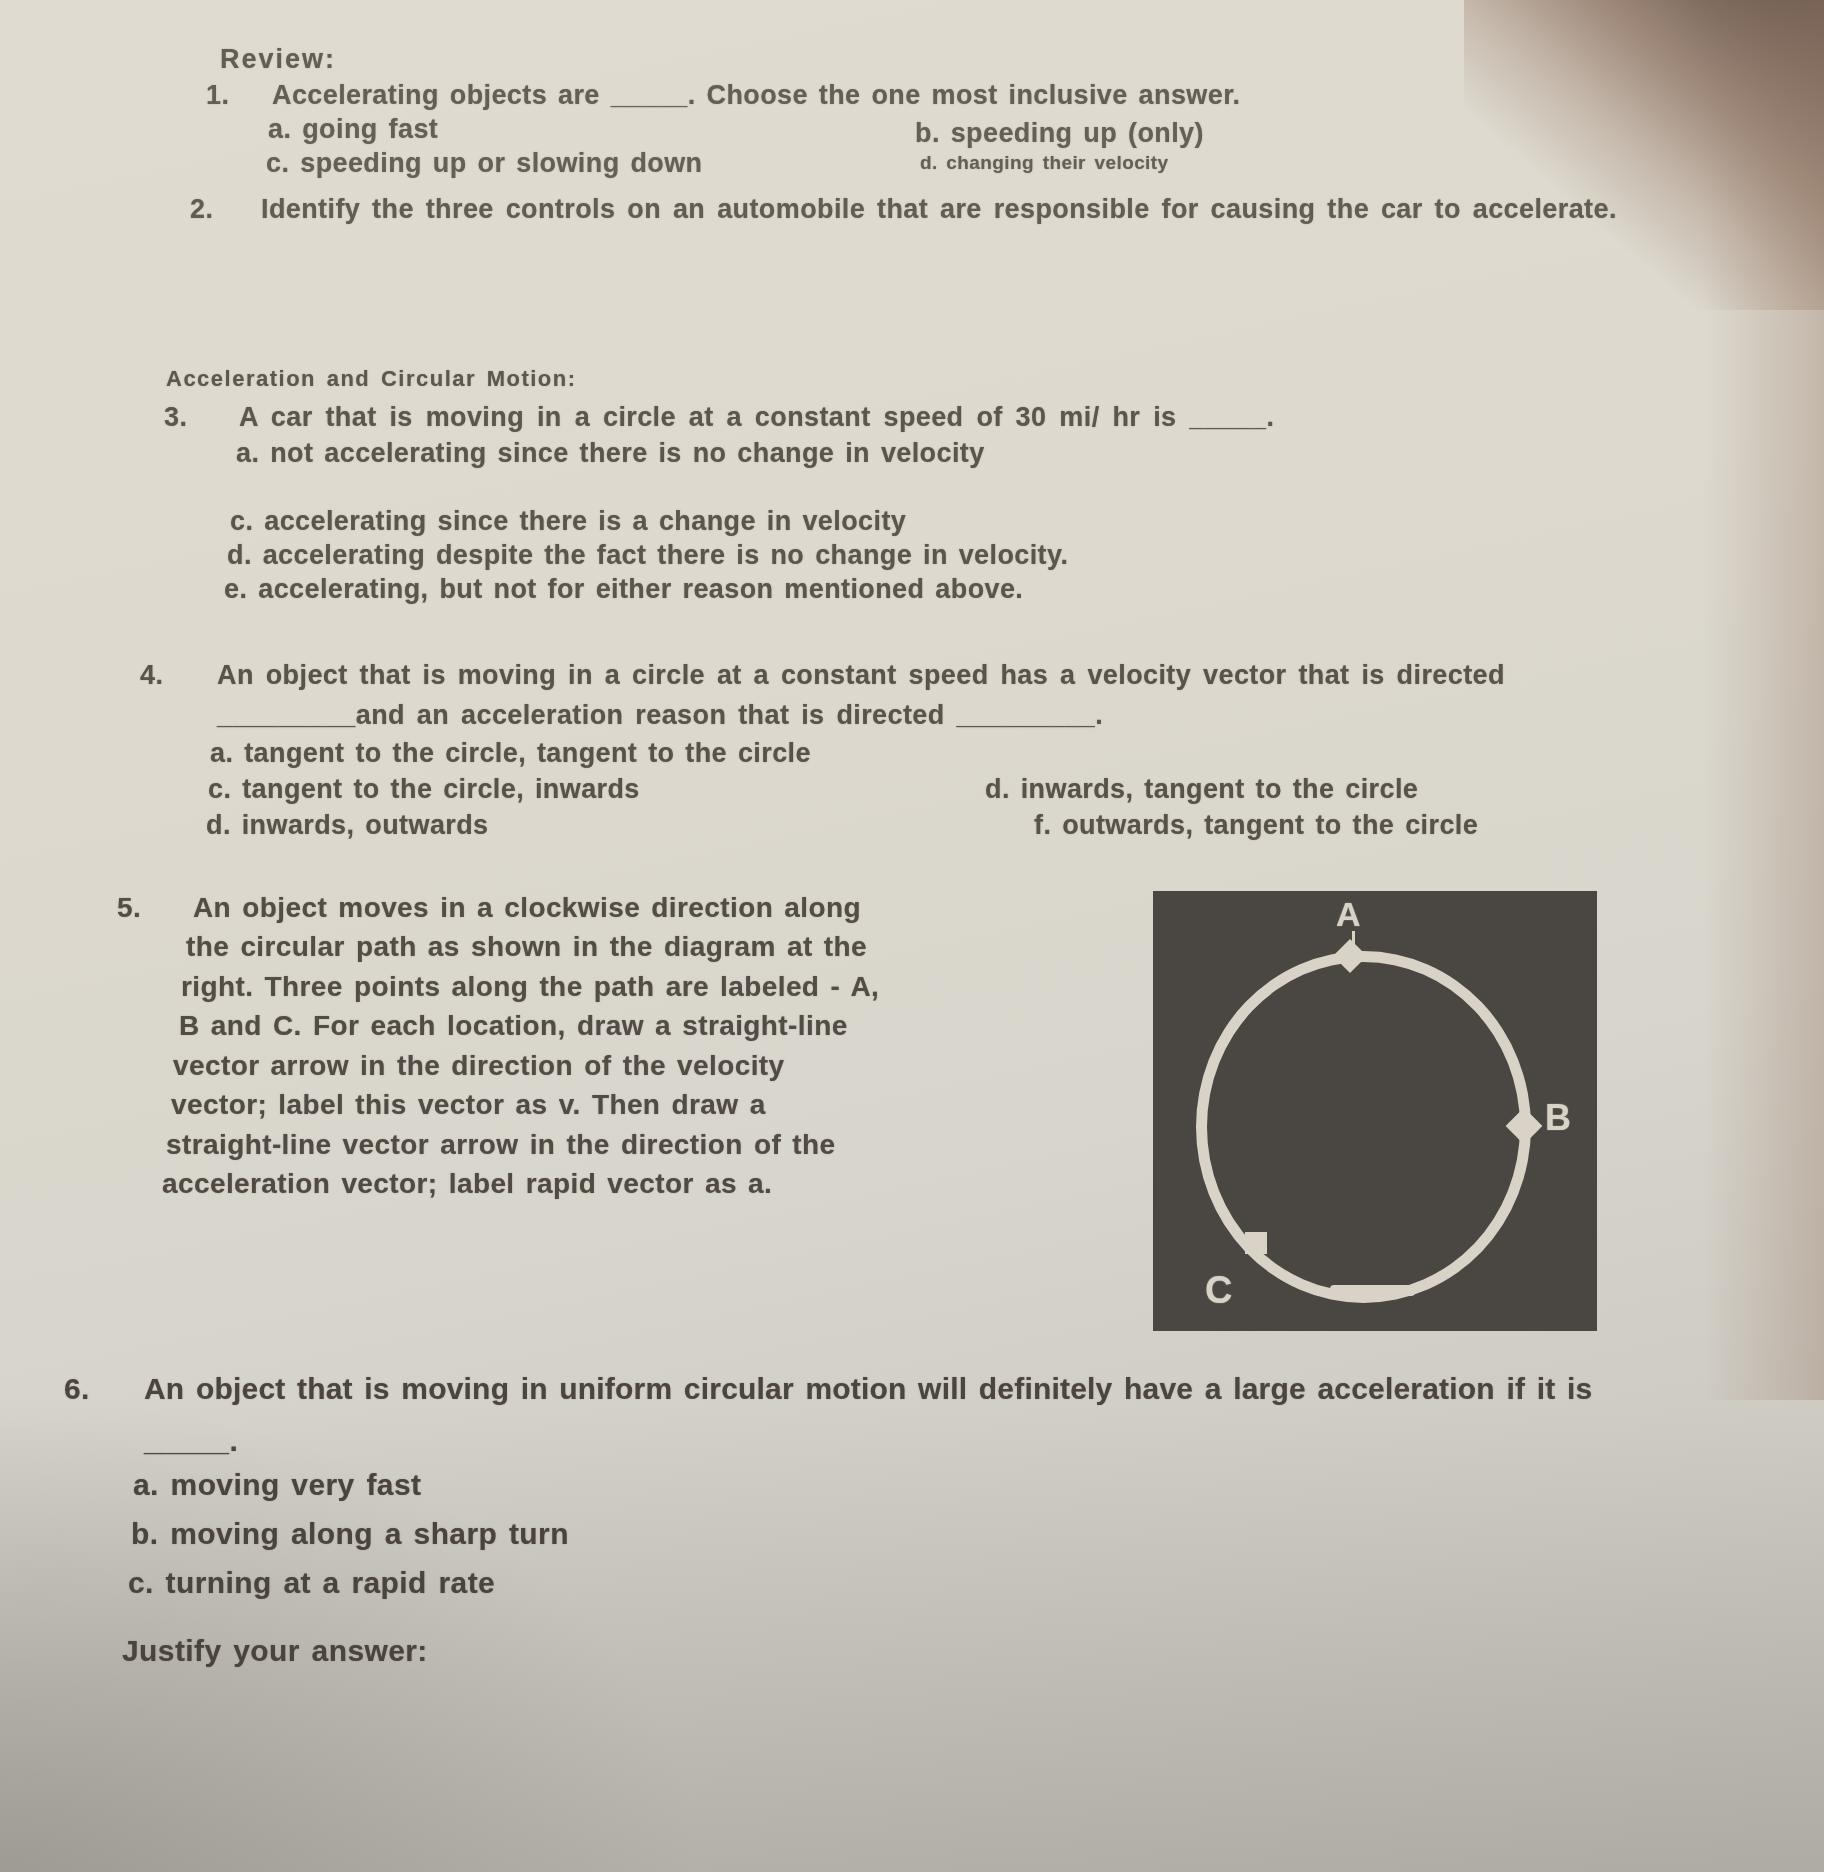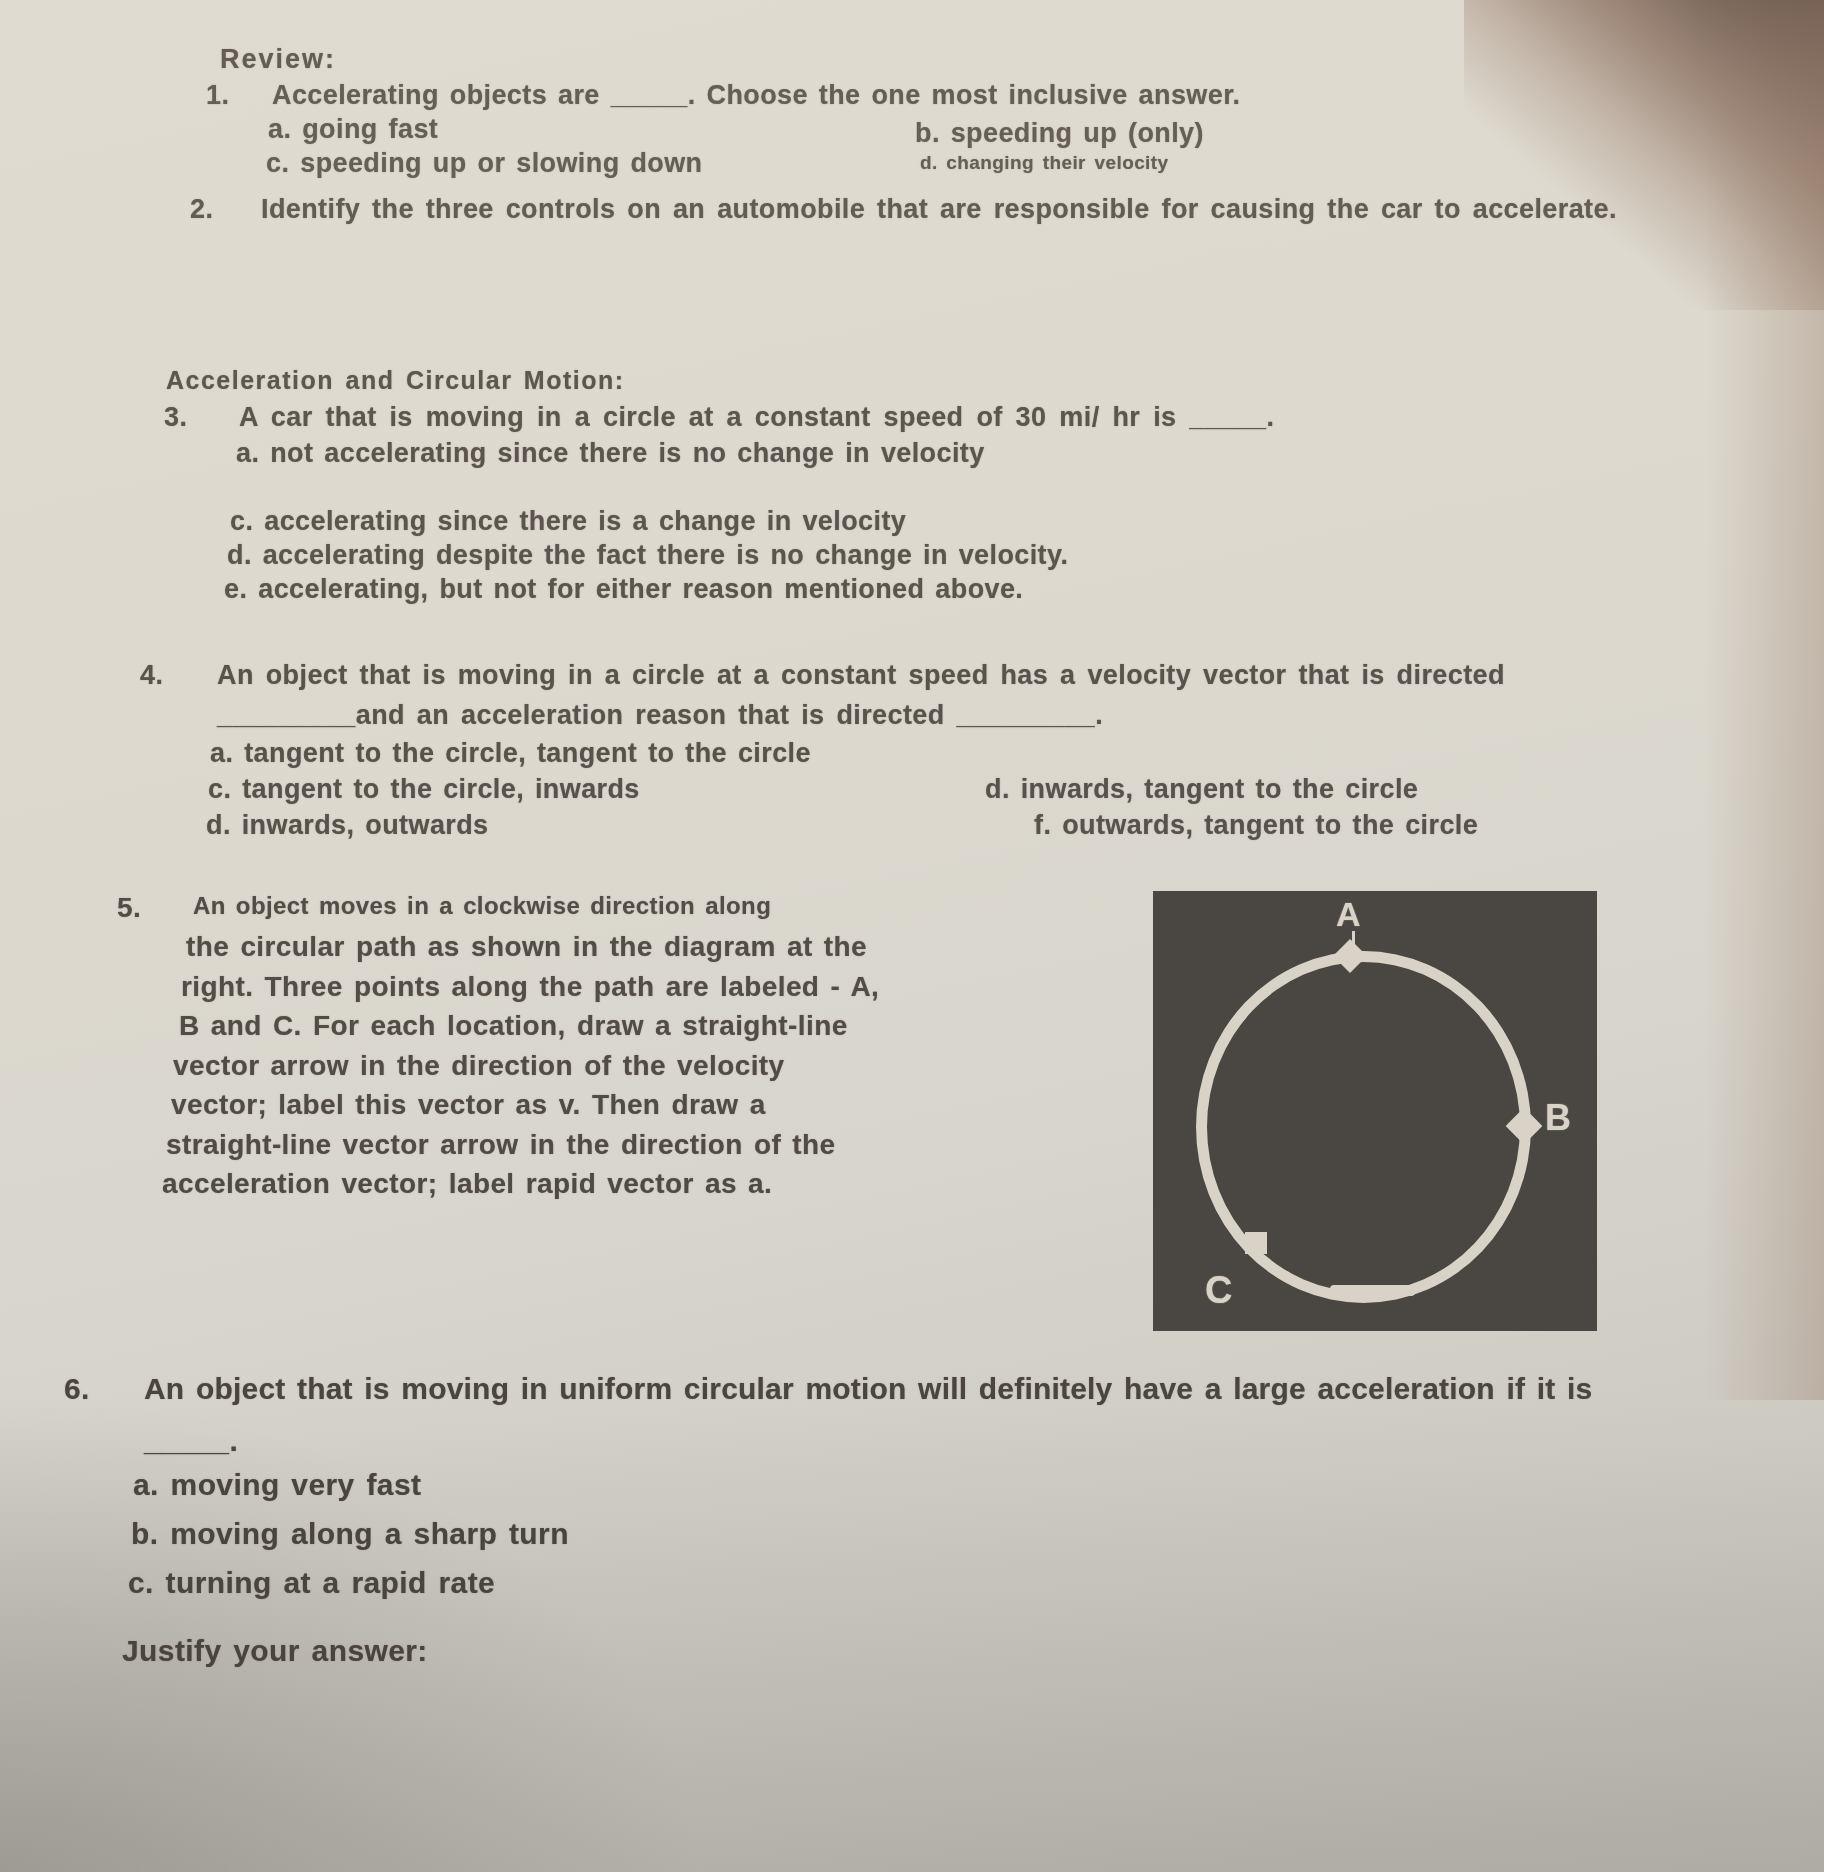--- a/index.html
+++ b/index.html
@@ -61,40 +61,40 @@
   <div class="t" style="left:206px;top:80px;font-size:27px;color:#645e56;">1.</div>
   <div class="t" style="left:272px;top:80px;font-size:27px;color:#645e56;">Accelerating objects are _____.  Choose the one most inclusive answer.</div>
   <div class="t" style="left:268px;top:114px;font-size:27px;color:#655f57;">a.  going fast</div>
   <div class="t" style="left:915px;top:118px;font-size:27px;color:#655f57;">b.  speeding up (only)</div>
   <div class="t" style="left:266px;top:148px;font-size:27px;color:#655f57;">c.  speeding up or slowing down</div>
   <div class="t" style="left:920px;top:152px;font-size:19px;color:#655f57;">d.  changing their velocity</div>
 
   <div class="t" style="left:190px;top:194px;font-size:27px;color:#625c54;">2.</div>
   <div class="t" style="left:261px;top:194px;font-size:27px;word-spacing:4px;color:#625c54;">Identify the three controls on an automobile that are responsible for causing the car to accelerate.</div>
 
-  <div class="t" style="left:166px;top:366px;font-size:25px;letter-spacing:1.5px;color:#5d574f;">Acceleration and Circular Motion:</div>
+  <div class="t" style="left:166px;top:366px;font-size:22px;letter-spacing:1.5px;color:#5d574f;">Acceleration and Circular Motion:</div>
 
   <div class="t" style="left:164px;top:402px;font-size:27px;color:#5c564e;">3.</div>
   <div class="t" style="left:239px;top:402px;font-size:27px;word-spacing:5px;color:#5c564e;">A car that is moving in a circle at a constant speed of 30 mi/ hr is _____.</div>
   <div class="t" style="left:236px;top:438px;font-size:27px;color:#5b554d;">a.  not accelerating since there is no change in velocity</div>
   <div class="t" style="left:230px;top:506px;font-size:27px;color:#5b554d;">c.  accelerating since there is a change in velocity</div>
   <div class="t" style="left:227px;top:540px;font-size:27px;color:#5b554d;">d.  accelerating despite the fact there is no change in velocity.</div>
   <div class="t" style="left:224px;top:574px;font-size:27px;color:#5b554d;">e.  accelerating, but not for either reason mentioned above.</div>
 
   <div class="t" style="left:140px;top:660px;font-size:27px;color:#59534b;">4.</div>
   <div class="t" style="left:217px;top:660px;font-size:27px;word-spacing:4px;color:#59534b;">An object that is moving in a circle at a constant speed has a velocity vector that is directed</div>
   <div class="t" style="left:217px;top:700px;font-size:27px;word-spacing:4px;color:#59534b;">_________and an acceleration reason that is directed _________.</div>
   <div class="t" style="left:210px;top:738px;font-size:27px;color:#58524a;">a.  tangent to the circle, tangent to the circle</div>
   <div class="t" style="left:208px;top:774px;font-size:27px;color:#58524a;">c.  tangent to the circle, inwards</div>
   <div class="t" style="left:985px;top:774px;font-size:27px;color:#58524a;">d.  inwards, tangent to the circle</div>
   <div class="t" style="left:206px;top:810px;font-size:27px;color:#58524a;">d.  inwards,  outwards</div>
   <div class="t" style="left:990px;top:810px;font-size:27px;color:#58524a;margin-left:44px;">f.  outwards, tangent to the circle</div>
 
   <div class="t" style="left:117px;top:892px;font-size:28px;color:#534d46;">5.</div>
-  <div class="t" style="left:193px;top:892px;font-size:24px;color:#534d46;">An object moves in a clockwise direction along</div>
+  <div class="t" style="left:193px;top:892px;font-size:28px;color:#534d46;">An object moves in a clockwise direction along</div>
   <div class="t" style="left:186px;top:931px;font-size:28px;color:#534d46;">the circular path as shown in the diagram at the</div>
   <div class="t" style="left:181px;top:971px;font-size:28px;color:#534d46;">right.  Three points along the path are labeled - A,</div>
   <div class="t" style="left:179px;top:1010px;font-size:28px;color:#524c45;">B and C.  For each location, draw a straight-line</div>
   <div class="t" style="left:173px;top:1050px;font-size:28px;color:#524c45;">vector arrow in the direction of the velocity</div>
   <div class="t" style="left:171px;top:1089px;font-size:28px;color:#514b44;">vector;  label this vector as v.  Then draw a</div>
   <div class="t" style="left:166px;top:1129px;font-size:28px;color:#514b44;">straight-line vector arrow in the direction of the</div>
   <div class="t" style="left:162px;top:1168px;font-size:28px;color:#504a43;">acceleration vector;  label rapid vector as a.</div>
 
   <div id="diagram">
     <div id="circlePath"></div>

